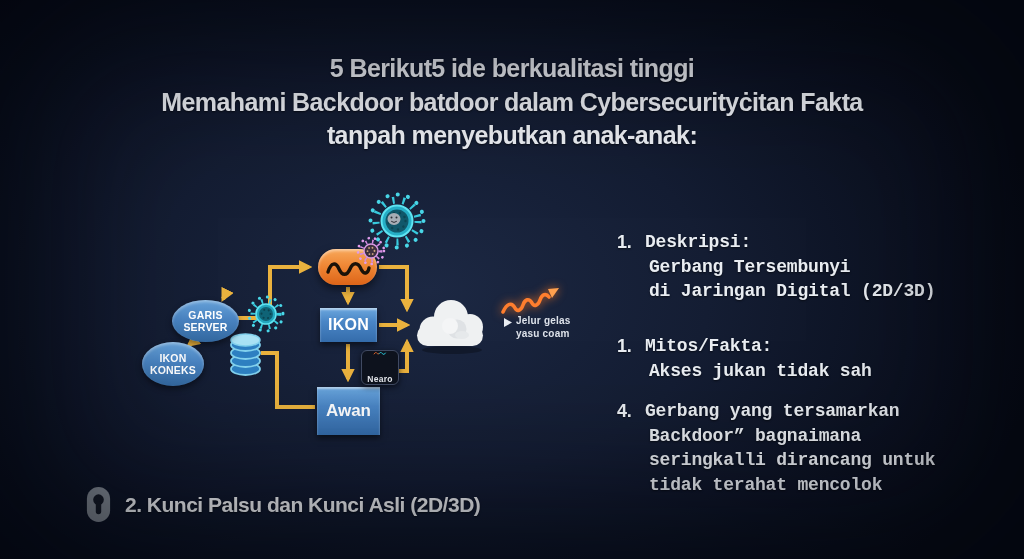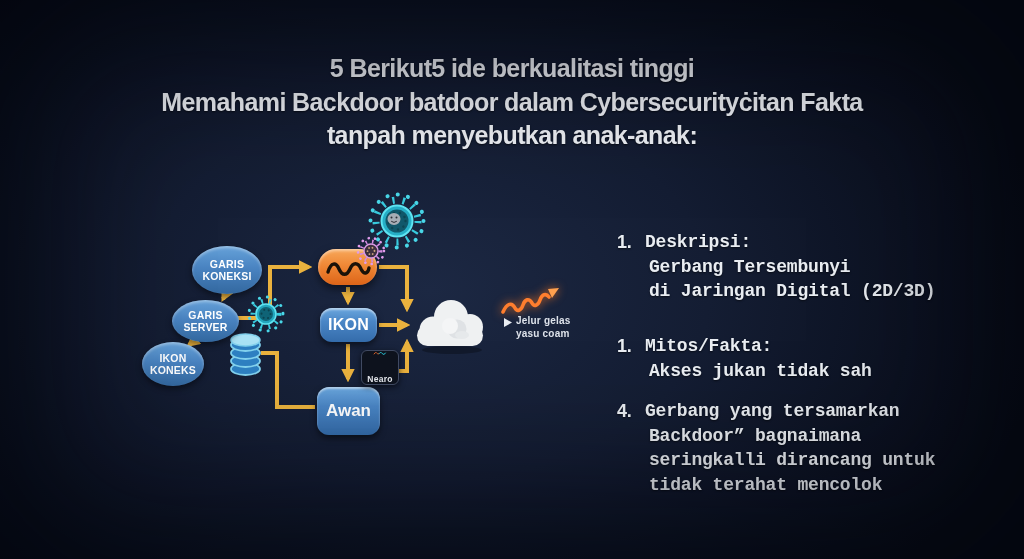--- a/index.html
+++ b/index.html
@@ -17,21 +17,21 @@
     color:#eef1f6;font-weight:bold;font-size:25px;line-height:33.5px;letter-spacing:-0.6px;
     text-shadow:0 1px 2px rgba(0,0,0,.6);}
 
   
   .node{position:absolute;display:flex;align-items:center;justify-content:center;
     color:#fff;font-weight:bold;text-align:center;}
   .ellipse{border-radius:50%;
     background:linear-gradient(180deg,#66a2d9 0%,#4a84c2 45%,#33689f 100%);
     box-shadow:inset 0 2px 3px rgba(255,255,255,.35), 0 3px 6px rgba(0,0,0,.45);
     font-size:10.5px;line-height:1.18;letter-spacing:.2px;padding:2px;}
-  .bluebox{border-radius:12px;
+  .bluebox{border-radius:0;
     background:linear-gradient(180deg,#6ba7de 0%,#4a86c6 40%,#346cab 100%);
     box-shadow:inset 0 2px 2px rgba(255,255,255,.5), 0 3px 6px rgba(0,0,0,.5);}
   .capsule{border-radius:18px;
     background:linear-gradient(180deg,#f8a85a 0%,#ef8836 45%,#dd6418 100%);
     box-shadow:inset 0 2px 3px rgba(255,255,255,.45), 0 4px 8px rgba(0,0,0,.5);}
   .nearo{position:absolute;border-radius:6px;background:#0e131e;border:1px solid #414b63;
     box-shadow:0 2px 6px rgba(0,0,0,.6);
     display:flex;flex-direction:column;align-items:center;justify-content:center;gap:18px;
     color:#e6e9ee;font-size:8.5px;font-weight:bold;letter-spacing:.3px;}
   .cloudnote{position:absolute;color:#dde2ea;font-size:10px;font-weight:bold;line-height:13px;letter-spacing:.2px;}
@@ -106,23 +106,20 @@
 
     <polygon points="504,318 512,322.5 504,327" fill="#e9edf2"></polygon>
   </svg>
 
   <header class="title">
     <div>5 Berikut5 ide berkualitasi tinggi</div>
     <div>Memahami Backdoor batdoor dalam Cybersecurityċitan Fakta</div>
     <div>tanpah menyebutkan anak-anak:</div>
   </header>
 
-  <div class="node ellipse" style="left:192px;top:246px;width:66px;height:44px;">
-    <span>GARIS KONEKSI</span>
-  </div>
   <div class="node ellipse" style="left:172px;top:300px;width:63px;height:38px;">
     <span>GARIS SERVER</span>
   </div>
   <div class="node ellipse" style="left:142px;top:342px;width:58px;height:40px;">
     <span>IKON KONEKS</span>
   </div>
 
   <div class="node capsule" style="left:318px;top:249px;width:59px;height:36px;">
     <svg width="59" height="36" viewBox="0 0 59 36">
       <path d="M10,23 C13,13 18,13 21,20 C24,27 29,27 32,20 C35,13 40,13 43,20 C46,26 50,25 51,19" stroke="#1a1208" stroke-width="3.4" fill="none" stroke-linecap="round"></path>
@@ -199,15 +196,23 @@
       <span class="num">4.</span>
       <span class="lines">
         <span class="t">Gerbang yang tersamarkan</span>
         <span>Backdoor” bagnaimana</span>
         <span>seringkalli dirancang untuk</span>
         <span>tidak terahat mencolok</span>
       </span>
     </div>
   </section>
 
+  <div class="footer">
+    <svg width="29" height="41" viewBox="0 0 30 42">
+      <rect x="3" y="3" width="24" height="36" rx="12" fill="#868d97"></rect>
+      <circle cx="15" cy="16" r="5.5" fill="#161b27"></circle>
+      <rect x="12.2" y="18" width="5.6" height="13" rx="2.8" fill="#161b27"></rect>
+    </svg>
+    <span class="cap">2. Kunci Palsu dan Kunci Asli (2D/3D)</span>
+  </div>
 
   <div class="vignette"></div>
 </div>
 
 </body></html>

